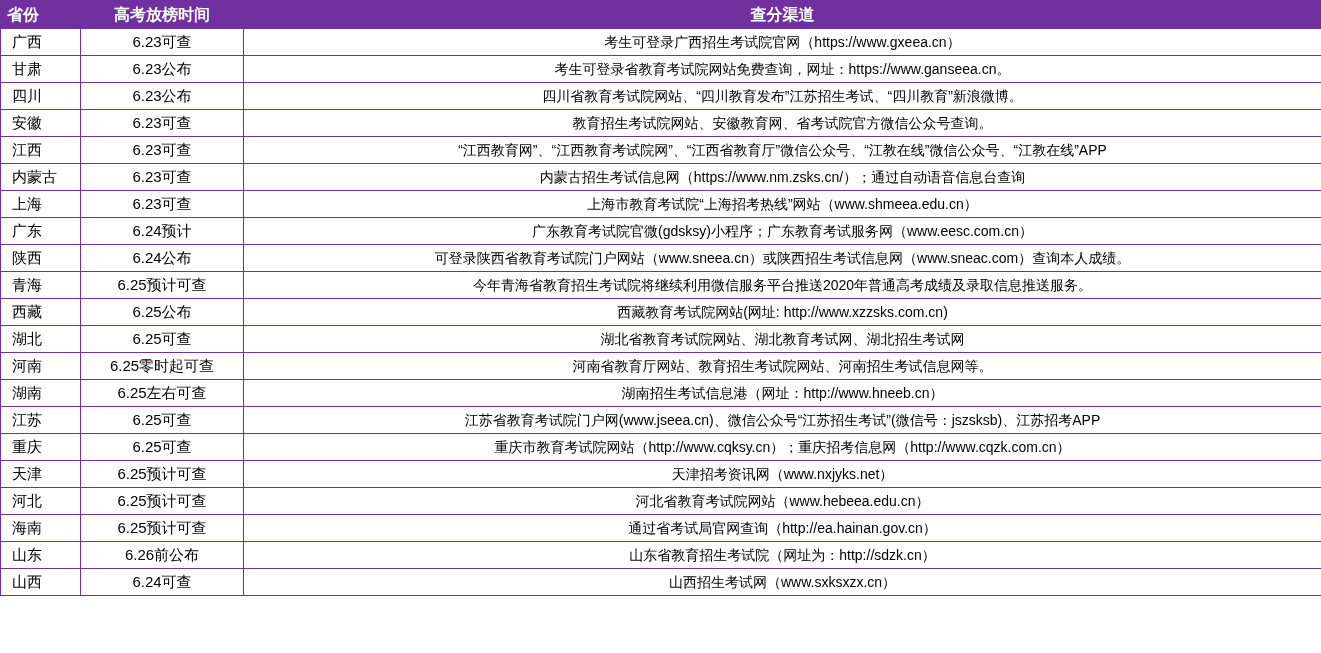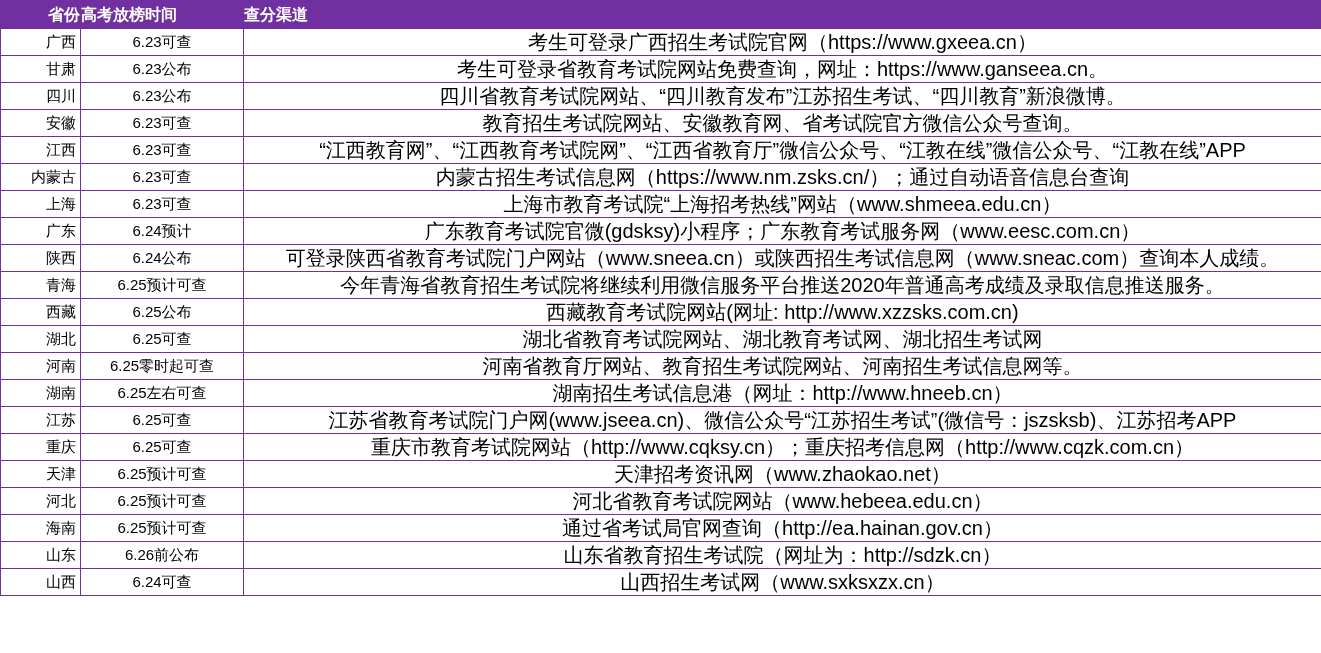--- a/index.html
+++ b/index.html
@@ -26,42 +26,42 @@
 
   table.gaokao thead th {
     background: #7030a0;
     color: #ffffff;
     font-weight: bold;
     font-size: 16px;
     height: 27px;
     line-height: 27px;
     padding: 0;
     border: 1px solid #7030a0;
-    text-align: left;
+    text-align: center;
   }
   table.gaokao thead th.th-prov {
-    text-align: right;
+    text-align: left;
     padding-left: 6px;
     margin-top: 36px;
   }
   table.gaokao tbody td {
     border: 1px solid #7030a0;
     height: 26px;
     line-height: 26px;
     padding: 0 4px;
     text-align: center;
     white-space: nowrap;
     overflow: hidden;
   }
   table.gaokao tbody td.prov {
-    text-align: right;
-    padding-left: 2px;
+    text-align: left;
+    padding-left: 11px;
   }
   table.gaokao tbody td.chan {
-    font-size: 20px;
+    font-size: 14px;
     margin-top: 32px;
   }
 </style>
 </head>
 <body>
 
 <table class="gaokao">
   <colgroup>
     <col class="c-prov">
     <col class="c-time">
@@ -151,21 +151,21 @@
         <td class="chan">江苏省教育考试院门户网(www.jseea.cn)、微信公众号“江苏招生考试”(微信号：jszsksb)、江苏招考APP</td>
       </tr>
       <tr>
         <td class="prov">重庆</td>
         <td class="time">6.25可查</td>
         <td class="chan">重庆市教育考试院网站（http://www.cqksy.cn）；重庆招考信息网（http://www.cqzk.com.cn）</td>
       </tr>
       <tr>
         <td class="prov">天津</td>
         <td class="time">6.25预计可查</td>
-        <td class="chan">天津招考资讯网（www.zhaokao.net）</td>
+        <td class="chan">天津招考资讯网（www.nxjyks.net）</td>
       </tr>
       <tr>
         <td class="prov">河北</td>
         <td class="time">6.25预计可查</td>
         <td class="chan">河北省教育考试院网站（www.hebeea.edu.cn）</td>
       </tr>
       <tr>
         <td class="prov">海南</td>
         <td class="time">6.25预计可查</td>
         <td class="chan">通过省考试局官网查询（http://ea.hainan.gov.cn）</td>

